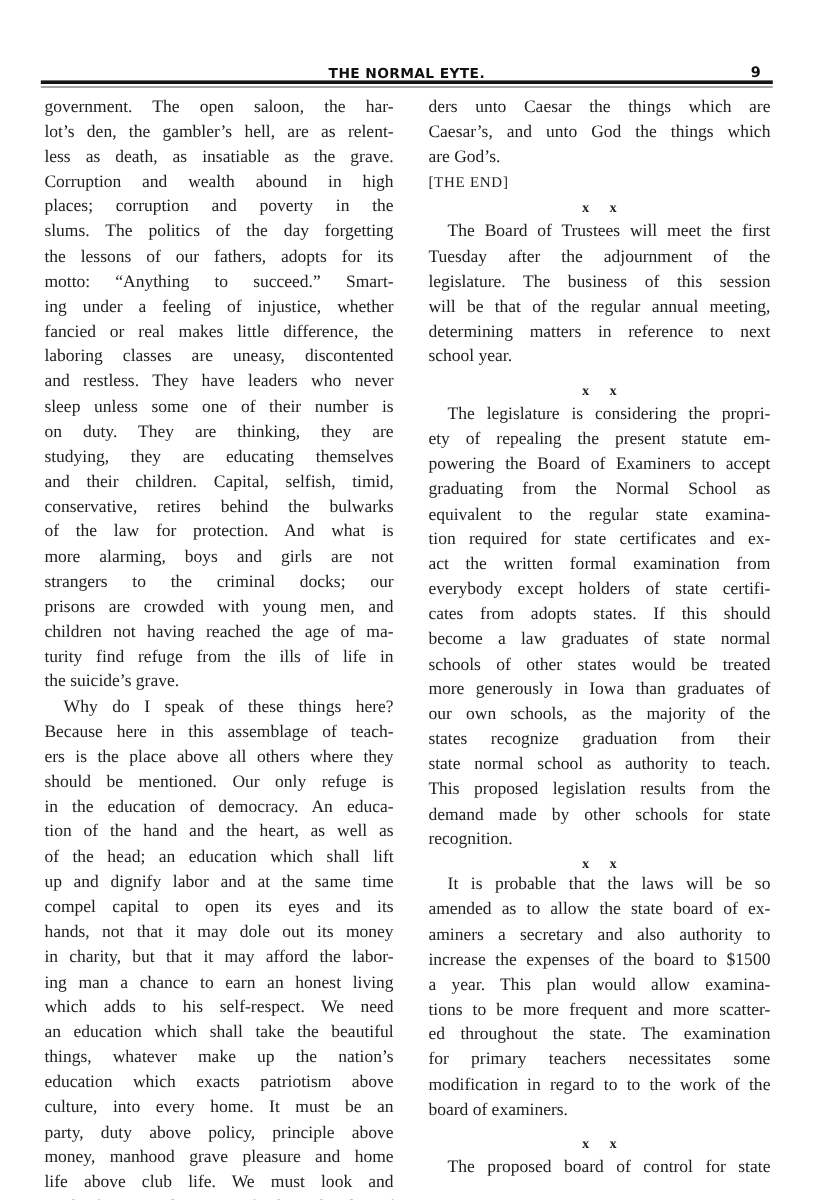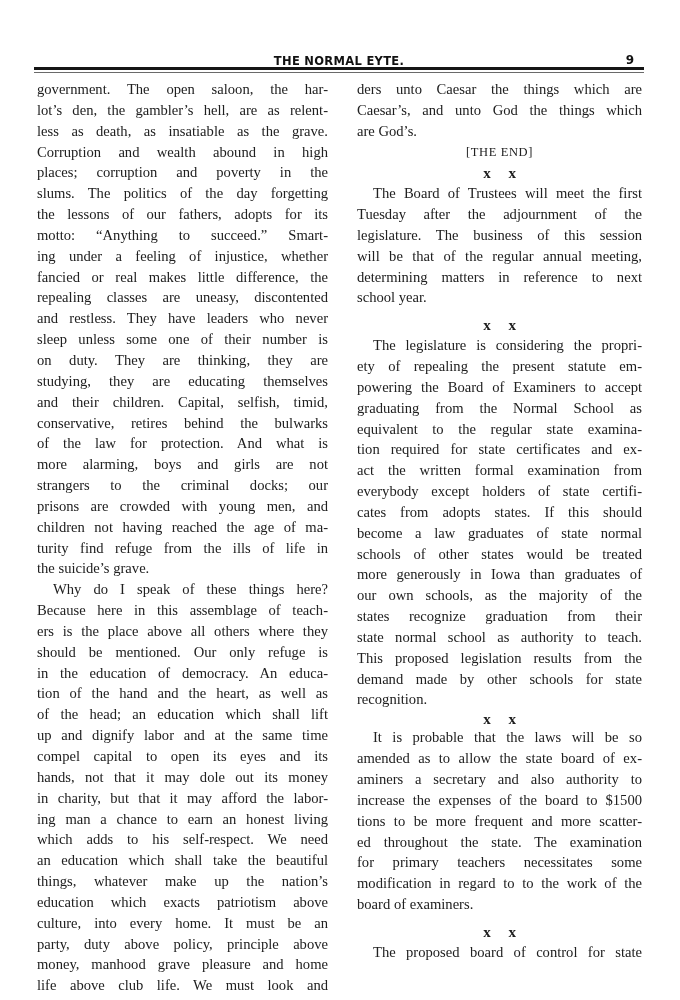--- a/index.html
+++ b/index.html
@@ -88,31 +88,30 @@
       overflow: visible;
     }
     .line.last {
       text-align-last: left;
     }
     .line.indent {
       padding-left: 16px;
     }
     .center-note {
       display: block;
-      text-align: center;
       height: 20.85px;
       font-size: 12.5px;
       letter-spacing: 0.6px;
     }
     .separator {
       display: block;
       text-align: center;
       height: 20.85px;
       font-weight: bold;
-      font-size: 15px;
+      font-size: 12px;
       word-spacing: 14px;
       letter-spacing: 0;
       padding-top: 1px;
       box-sizing: border-box;
     }
     .separator.tight {
       height: 17px;
       line-height: 17px;
     }
     .gap-small { display: block; height: 6px; }
@@ -134,21 +133,21 @@
       <span class="line">government.  The open saloon, the har-</span>
       <span class="line">lot’s den, the gambler’s hell, are as relent-</span>
       <span class="line">less as death, as insatiable as the grave.</span>
       <span class="line">Corruption and wealth abound in high</span>
       <span class="line">places; corruption and poverty in the</span>
       <span class="line">slums.  The politics of the day forgetting</span>
       <span class="line">the lessons of our fathers, adopts for its</span>
       <span class="line">motto: “Anything to succeed.”  Smart-</span>
       <span class="line">ing under a feeling of injustice, whether</span>
       <span class="line">fancied or real makes little difference, the</span>
-      <span class="line">repealing classes are uneasy, discontented</span>
+      <span class="line">laboring classes are uneasy, discontented</span>
       <span class="line">and restless. They have leaders who never</span>
       <span class="line">sleep unless some one of their number is</span>
       <span class="line">on duty.  They are thinking, they are</span>
       <span class="line">studying, they are educating themselves</span>
       <span class="line">and their children.  Capital, selfish, timid,</span>
       <span class="line">conservative, retires behind the bulwarks</span>
       <span class="line">of the law for protection.  And what is</span>
       <span class="line">more alarming, boys and girls are not</span>
       <span class="line">strangers to the criminal docks; our</span>
       <span class="line">prisons are crowded with young men, and</span>
@@ -222,20 +221,21 @@
       <span class="line">demand made by other schools for state</span>
       <span class="line last">recognition.</span>
     </div>
     <span class="separator tight">x x</span>
 
     <div>
       <span class="line indent">It is probable that the laws will be so</span>
       <span class="line">amended as to allow the state board of ex-</span>
       <span class="line">aminers a secretary and also authority to</span>
       <span class="line">increase the expenses of the board to $1500</span>
+      <span class="line">a year.  This plan would allow examina-</span>
       <span class="line">tions to be more frequent and more scatter-</span>
       <span class="line">ed throughout the state.  The examination</span>
       <span class="line">for primary teachers necessitates some</span>
       <span class="line">modification in regard to to the work of the</span>
       <span class="line last">board of examiners.</span>
     </div>
     <span class="gap-small"></span>
     <span class="separator">x x</span>
 
     <div>

